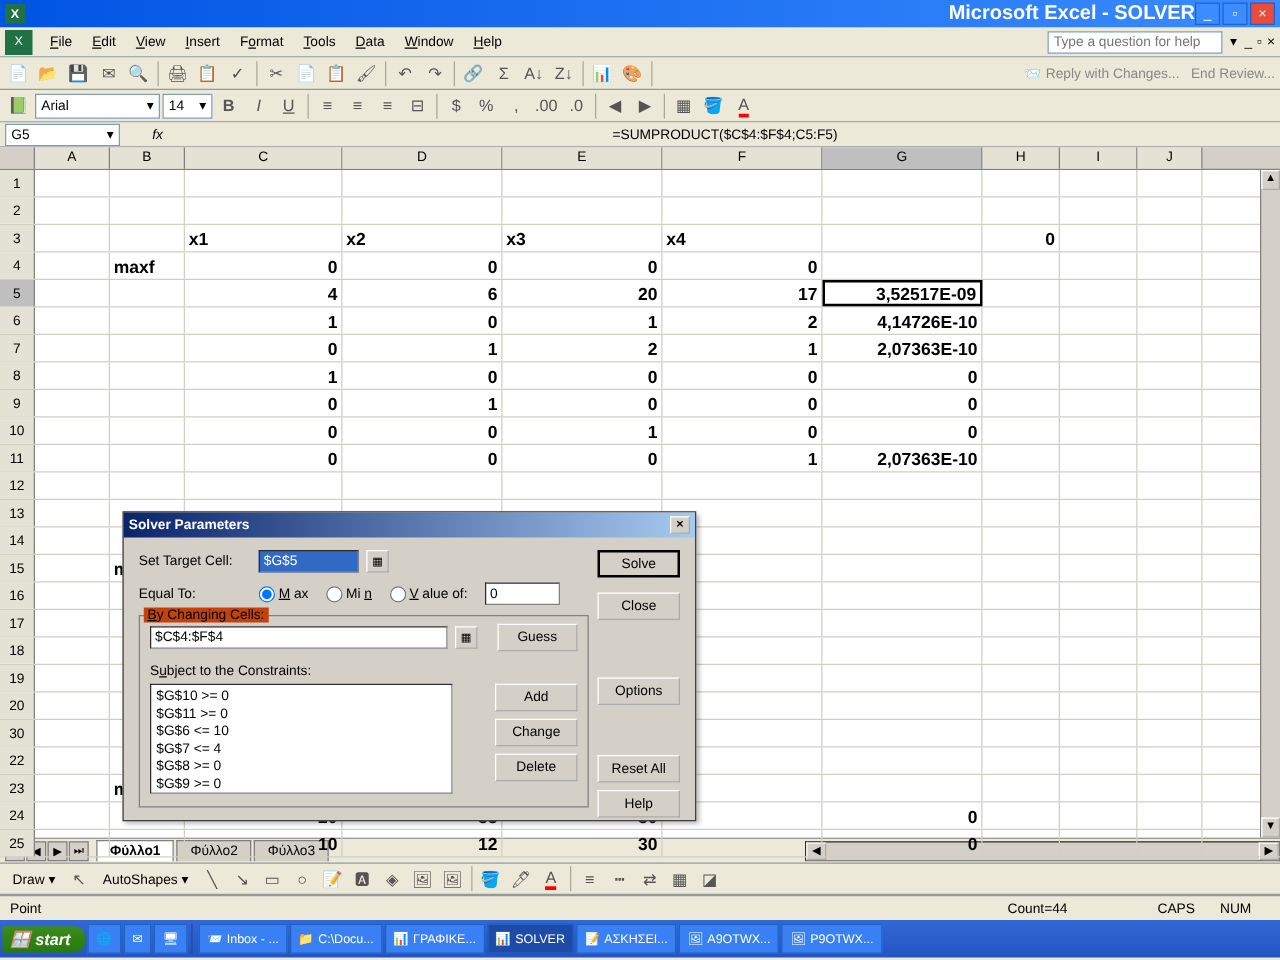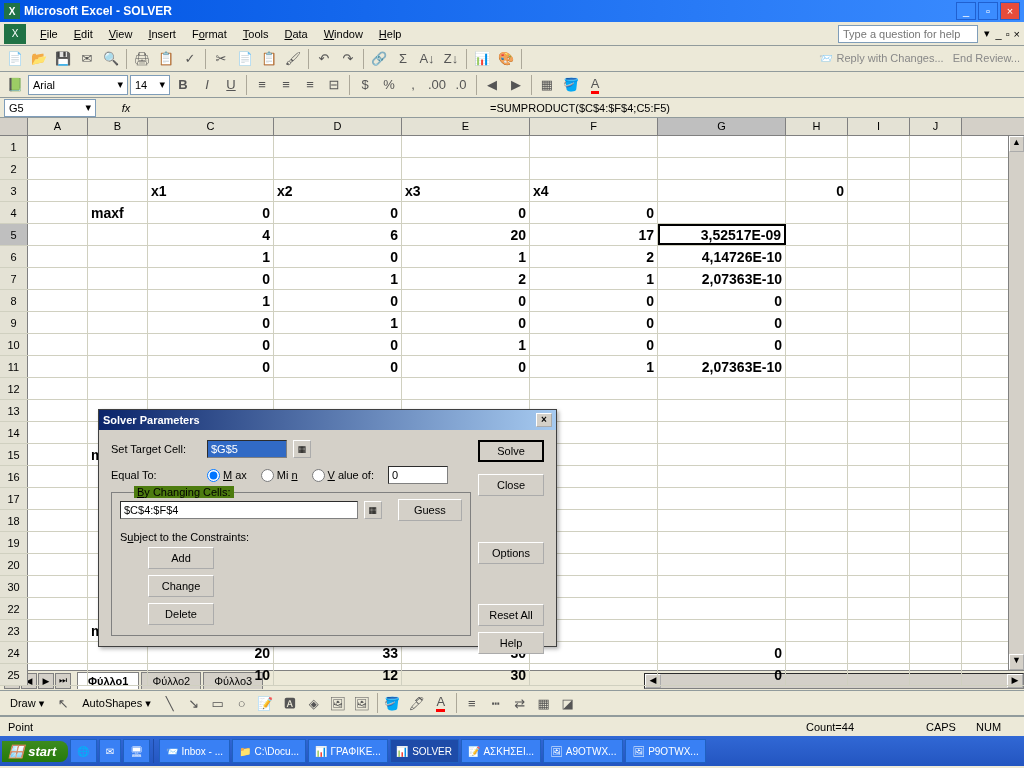--- a/index.html
+++ b/index.html
@@ -1,19 +1,19 @@
 <!DOCTYPE html>
 <html><head>
 <meta charset="utf-8">
 <style>
 * { box-sizing: border-box; margin: 0; padding: 0; }
 body { font-family: Tahoma, Arial, sans-serif; font-size: 11px; background: #ece9d8; width: 1024px; height: 768px; overflow: hidden; position: relative; }
 .titlebar { background: linear-gradient(to right, #0054e3, #3b8cff); height: 22px; display: flex; align-items: center; color: white; padding: 0 4px; }
 .titlebar-icon { width: 16px; height: 16px; background: #207245; margin-right: 4px; display: flex; align-items: center; justify-content: center; color: white; font-size: 10px; font-weight: bold; }
-.titlebar-text { flex: 1; font-weight: bold; font-size: 12px; }
+.titlebar-text { flex: 1; font-weight: bold; font-size: 16px; text-align: right; }
 .window-controls { display: flex; gap: 2px; }
 .win-btn { width: 20px; height: 18px; background: #3b8cff; border: 1px solid #2060d0; display: flex; align-items: center; justify-content: center; font-size: 11px; }
 .win-btn.close { background: #e74c3c; }
 .menubar { background: #ece9d8; height: 24px; display: flex; align-items: center; padding: 0 4px; border-bottom: 1px solid #919b9c; }
 .menu-item { padding: 2px 8px; }
 .menu-item u { text-decoration: underline; }
 .help-box { margin-left: auto; width: 140px; height: 18px; border: 1px solid #7f9db9; background: white; padding: 1px 4px; color: #888; font-size: 11px; }
 .toolbar { background: #ece9d8; height: 26px; display: flex; align-items: center; padding: 0 4px; border-bottom: 1px solid #919b9c; gap: 2px; }
 .tb-btn { width: 22px; height: 22px; display: flex; align-items: center; justify-content: center; font-size: 13px; color: #555; }
 .tb-sep { width: 1px; height: 20px; background: #aca899; margin: 0 2px; }
@@ -49,21 +49,21 @@
 .dialog { position: absolute; top: 409px; left: 98px; width: 459px; background: #d4d0c8; border: 1px solid #404040; box-shadow: 2px 2px 4px rgba(0,0,0,0.3); z-index: 100; }
 .dialog-titlebar { background: linear-gradient(to right, #0a246a, #a6caf0); height: 20px; display: flex; align-items: center; padding: 0 4px; color: white; font-weight: bold; font-size: 11px; }
 .dialog-close { margin-left: auto; width: 16px; height: 14px; background: #d4d0c8; color: black; border: 1px outset #fff; font-size: 10px; text-align: center; line-height: 12px; }
 .dialog-body { padding: 10px 12px; font-size: 11px; position: relative; }
 .dlg-row { display: flex; align-items: center; margin-bottom: 8px; gap: 6px; }
 .dlg-label { width: 90px; }
 .dlg-input { border: 1px inset #808080; background: white; height: 18px; padding: 0 3px; font-size: 11px; }
 .dlg-btn { width: 66px; height: 22px; background: #d4d0c8; border: 1px outset #fff; font-size: 11px; }
 .dlg-btn.default { border: 2px solid black; }
 .fieldset { border: 1px solid #808080; padding: 6px 8px 10px 8px; margin-top: 4px; position: relative; }
-.fieldset-label { position: absolute; top: -7px; left: 22px; background: #4d7c0f; padding: 0 3px; font-size: 11px; }
+.fieldset-label { position: absolute; top: -7px; left: 3px; background: #c2410c; padding: 0 3px; font-size: 11px; }
 .constraint-list { width: 244px; height: 88px; border: 1px inset #808080; background: white; padding: 2px 4px; font-size: 11px; line-height: 14px; overflow: hidden; }
 .dialog-right-btns { position: absolute; right: 12px; top: 10px; display: flex; flex-direction: column; gap: 6px; }
 .radio-group { display: flex; gap: 14px; align-items: center; }
 .radio-opt { display: flex; align-items: center; gap: 3px; }
 .radio-opt input { margin: 0; }
 .mini-btn { width: 18px; height: 18px; border: 1px outset #fff; background: #d4d0c8; font-size: 9px; }
 </style>
 </head>
 <body>
 
@@ -639,20 +639,28 @@
     </div>
     <div class="fieldset" style="width:360px;">
       <div class="fieldset-label"><u>B</u>y Changing Cells:</div>
       <div style="display:flex;gap:6px;align-items:center;">
         <input class="dlg-input" style="width: 244px;" value="$C$4:$F$4">
         <button class="mini-btn">▦</button>
         <button class="dlg-btn" style="margin-left:10px;">Guess</button>
       </div>
       <div style="margin-top:10px;font-size:11px;">S<u>u</u>bject to the Constraints:</div>
       <div style="display:flex;gap:6px;margin-top:4px;">
+        <div class="constraint-list" id="constraints-list">
+            <div>$G$10 &gt;= 0</div>
+            <div>$G$11 &gt;= 0</div>
+            <div>$G$6 &lt;= 10</div>
+            <div>$G$7 &lt;= 4</div>
+            <div>$G$8 &gt;= 0</div>
+            <div>$G$9 &gt;= 0</div>
+          </div>
         <div style="display:flex;flex-direction:column;gap:6px;margin-left:28px;">
           <button class="dlg-btn">Add</button>
           <button class="dlg-btn">Change</button>
           <button class="dlg-btn">Delete</button>
         </div>
       </div>
     </div>
   </div>
 </div>
 

